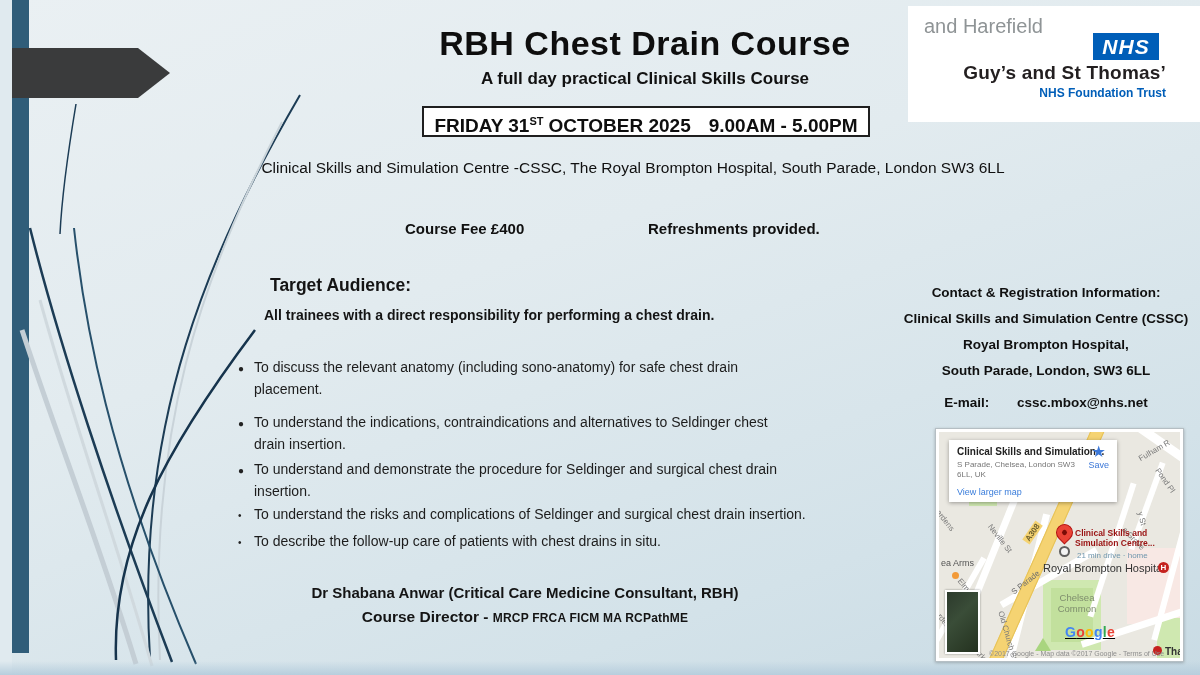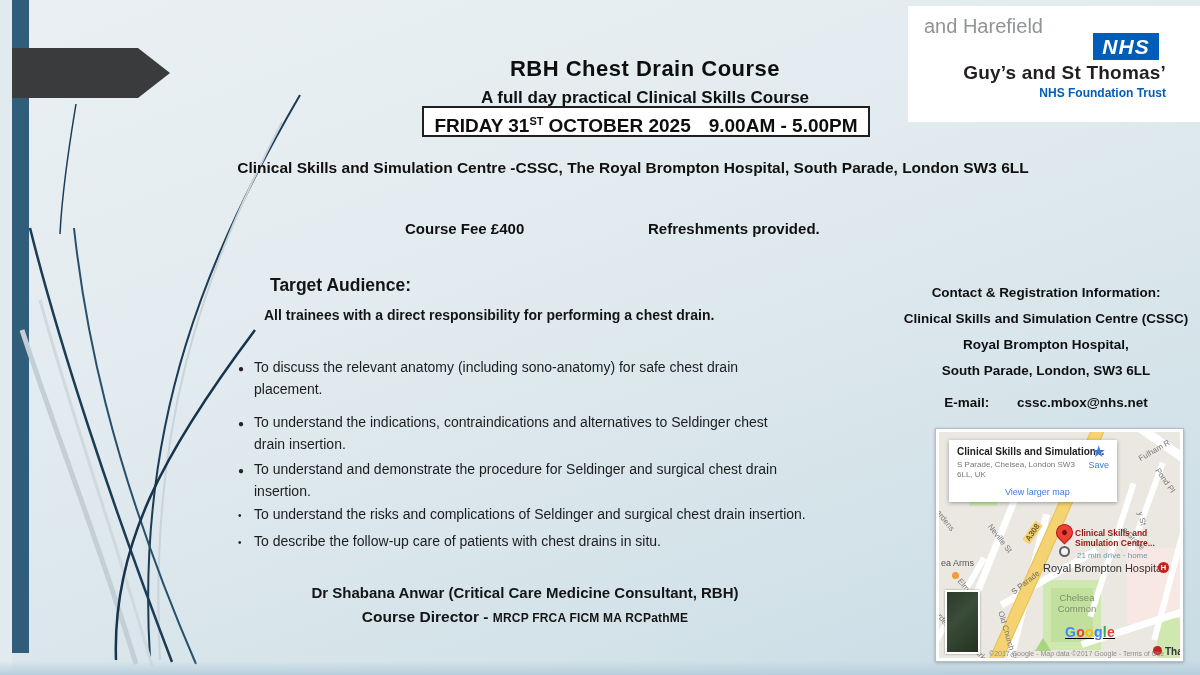--- a/index.html
+++ b/index.html
@@ -13,28 +13,28 @@
                background:linear-gradient(to bottom, rgba(170,197,211,0), #b7cedd);}
   
   .logo-box{left:908px;top:6px;width:292px;height:116px;background:#ffffff;}
   .logo-rb{left:16px;top:8px;font-size:20px;color:#8f9496;line-height:24px;}
   .nhs-box{left:185px;top:27px;width:66px;height:27px;background:#005EB8;color:#fff;
            font-weight:bold;font-style:italic;font-size:21px;text-align:center;line-height:27px;letter-spacing:1px;}
   .gst{right:34px;top:56px;font-size:19px;font-weight:bold;color:#231f20;letter-spacing:0.2px;}
   .fnd{right:34px;top:80px;font-size:12px;font-weight:bold;color:#005EB8;}
   
   .title-wrap{left:290px;top:24px;width:710px;text-align:center;}
-  .page-title{font-size:22px;font-weight:bold;color:#0e0e0e;letter-spacing:0.5px;margin-top:32px;}
+  .page-title{font-size:34px;font-weight:bold;color:#0e0e0e;letter-spacing:0.5px;}
   .subtitle{margin-top:6px;font-size:17px;font-weight:bold;color:#111;}
   .date-box{left:422px;top:106px;width:444px;height:27px;background:#fff;border:2px solid #1f1f1f;
             text-align:center;font-size:19px;font-weight:bold;color:#0e0e0e;line-height:27px;}
   .date-sup{font-size:11px;vertical-align:super;}
   .date-mid{margin-left:5px;}
   .date-time{margin-left:18px;}
-  .location-line{left:83px;top:159px;width:1100px;text-align:center;font-size:15.5px;font-weight:bold;color:#101010;}
+  .location-line{left:83px;top:159px;width:1100px;text-align:center;font-size:15.5px;font-weight:normal;color:#101010;}
   .fee{left:405px;top:220px;font-size:15px;font-weight:bold;color:#101010;}
   .refresh{left:648px;top:220px;font-size:15px;font-weight:bold;color:#101010;}
   .target-heading{left:270px;top:275px;font-size:17.5px;font-weight:bold;color:#141414;}
   .target-text{left:264px;top:307px;font-size:14px;font-weight:bold;color:#141414;}
   
   .objectives{left:238px;top:357px;width:690px;}
   .obj-item{display:flex;align-items:flex-start;}
   .obj-dot{width:16px;font-size:10px;color:#222;padding-top:6px;flex:0 0 16px;}
   .obj-text{font-size:14px;line-height:21.5px;color:#1c1c1c;white-space:pre-line;}
   .m12{margin-top:12px;} .m4{margin-top:4px;} .m2{margin-top:2px;} .m5{margin-top:5px;}
@@ -53,21 +53,21 @@
   .map-frame{left:935px;top:428px;width:247px;height:232px;background:#fff;
              border:1px solid #b5bec3;box-shadow:0 1px 3px rgba(0,0,0,.25);}
   .map-canvas{position:absolute;left:3px;top:3px;width:241px;height:226px;overflow:hidden;background:#eae8e1;}
   .blk{position:absolute;}
   .road{position:absolute;background:#fff;}
   .lbl{position:absolute;font-size:8px;color:#7b7b7b;white-space:nowrap;}
   .card{position:absolute;left:10px;top:8px;width:168px;height:62px;background:#fff;
         box-shadow:0 1px 4px rgba(0,0,0,.35);padding:6px 8px;box-sizing:border-box;}
   .card-title{font-size:10px;font-weight:bold;color:#222;}
   .card-addr{font-size:8px;color:#767676;margin-top:3px;line-height:10px;width:118px;}
-  .card-link{position:absolute;left:8px;bottom:5px;font-size:9px;color:#3a7ddb;margin-left:48px;}
+  .card-link{position:absolute;left:8px;bottom:5px;font-size:9px;color:#3a7ddb;}
   .save-btn{position:absolute;right:8px;top:4px;text-align:center;color:#3c78d8;}
   .save-btn .star{font-size:16px;line-height:16px;}
   .save-btn .save-t{font-size:9px;}
   .pin{position:absolute;left:117px;top:92px;width:15px;height:15px;background:#ea4335;
        border:1px solid #b31412;border-radius:50% 50% 50% 0;transform:rotate(-45deg);}
   .pin::after{content:"";position:absolute;left:5px;top:5px;width:5px;height:5px;border-radius:50%;background:#7a0c06;}
   .pin-ring{position:absolute;left:120px;top:114px;width:7px;height:7px;border:2px solid #5f5f5f;
             background:#f4f4f4;border-radius:50%;}
   .pin-label{position:absolute;left:136px;top:96px;font-size:8.5px;font-weight:bold;color:#991111;line-height:10px;}
   .drive{position:absolute;left:138px;top:119px;font-size:8px;color:#6f96ad;}

